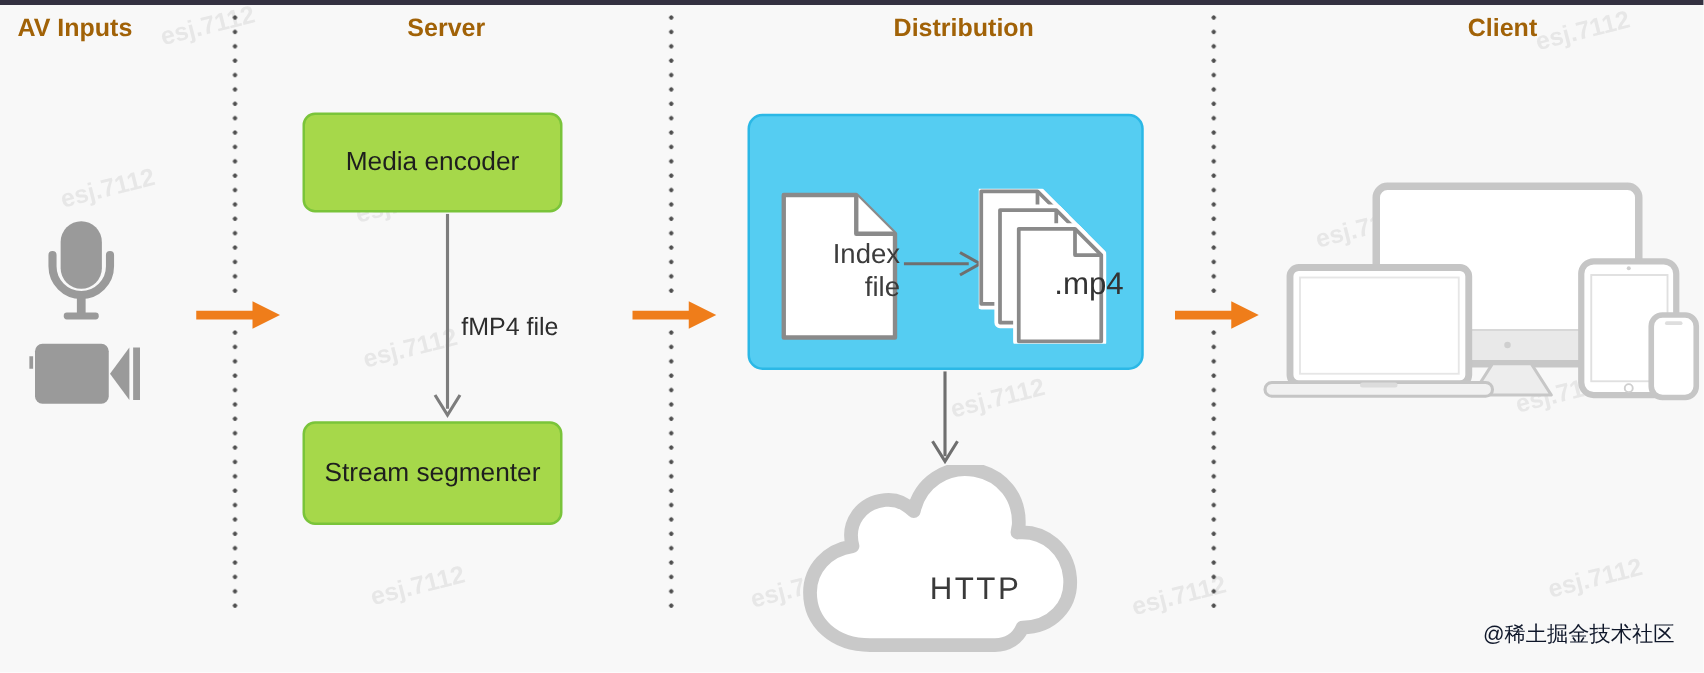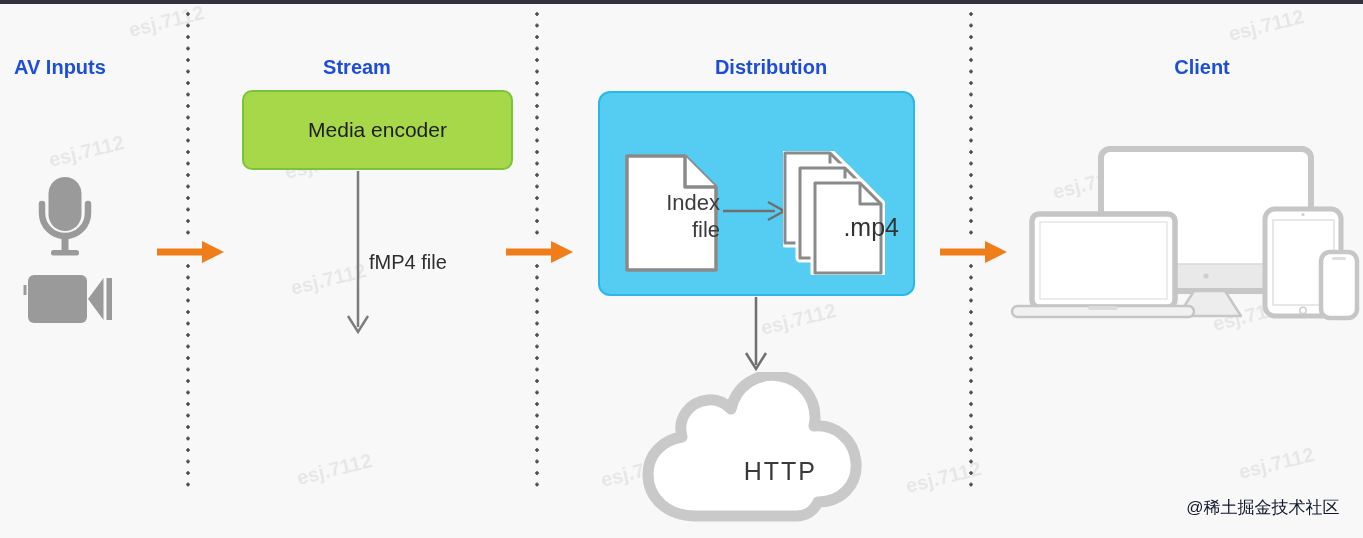--- a/index.html
+++ b/index.html
@@ -2,29 +2,29 @@
 <html><head>
 <meta charset="utf-8">
 <style>
   html,body{margin:0;padding:0;background:#ffffff;}
   .stage{
     position:relative;width:1363px;height:538px;overflow:hidden;
     background:#f8f8f8;
     font-family:"Liberation Sans","DejaVu Sans",sans-serif;
   }
   .topbar{position:absolute;left:0;top:0;width:1363px;height:4px;background:#343141;}
-  .hdr{position:absolute;top:12px;font-size:20px;font-weight:700;color:#1d4ed8;white-space:nowrap;margin-top:44px;}
+  .hdr{position:absolute;top:12px;font-size:20px;font-weight:700;color:#a16207;white-space:nowrap;}
   .hdr.centered{transform:translateX(-50%);}
   .dots{
     position:absolute;width:4px;
     background-image:radial-gradient(circle at 2px 2px,#4f4f4f 1.5px,rgba(0,0,0,0) 1.9px);
     background-size:4px 11.5px;background-repeat:repeat-y;
   }
   .pbox{
-    position:absolute;left:242px;width:271px;box-sizing:border-box;
+    position:absolute;left:242px;width:208px;box-sizing:border-box;
     background:#a6d84a;border:2px solid #7ac43a;border-radius:10px;
     display:flex;align-items:center;justify-content:center;
     font-size:21px;color:#1e1e1e;
   }
   .origin-box{
     position:absolute;left:598px;top:91px;width:317px;height:205px;box-sizing:border-box;
     background:#55cdf2;border:2px solid #2bb8e6;border-radius:12px;
   }
   .origin-title{
     position:absolute;left:598px;top:112px;width:317px;text-align:center;
@@ -62,21 +62,21 @@
   <div class="wm" style="left:296px;top:458px;">esj.7112</div>
   <div class="wm" style="left:600px;top:460px;">esj.7112</div>
   <div class="wm" style="left:760px;top:308px;">esj.7112</div>
   <div class="wm" style="left:905px;top:466px;">esj.7112</div>
   <div class="wm" style="left:1052px;top:172px;">esj.7112</div>
   <div class="wm" style="left:1228px;top:14px;">esj.7112</div>
   <div class="wm" style="left:1212px;top:304px;">esj.7112</div>
   <div class="wm" style="left:1238px;top:452px;">esj.7112</div>
 
   <div class="hdr" style="left:14px;">AV Inputs</div>
-  <div class="hdr centered" style="left:357px;">Stream</div>
+  <div class="hdr centered" style="left:357px;">Server</div>
   <div class="hdr centered" style="left:771px;">Distribution</div>
   <div class="hdr centered" style="left:1202px;">Client</div>
 
   <div class="dots" style="left:186px;top:12px;height:228px;"></div>
   <div class="dots" style="left:186px;top:264px;height:228px;"></div>
   <div class="dots" style="left:535px;top:12px;height:228px;"></div>
   <div class="dots" style="left:535px;top:264px;height:228px;"></div>
   <div class="dots" style="left:969px;top:12px;height:228px;"></div>
   <div class="dots" style="left:969px;top:264px;height:228px;"></div>
 
@@ -112,20 +112,23 @@
     <span>Media encoder</span>
   </div>
 
   <svg class="abs" style="left:344px;top:171px;" width="28" height="164" viewBox="0 0 28 164">
     <line x1="14" y1="0" x2="14" y2="156" stroke="#7d7d7d" stroke-width="2.5"></line>
     <polyline points="4,145 14,161 24,145" stroke="#7d7d7d" stroke-width="2.5" fill="none"></polyline>
   </svg>
 
   <div class="fmp4-label">fMP4 file</div>
 
+  <div class="pbox" style="top:337px;height:83px;">
+    <span>Stream segmenter</span>
+  </div>
 
   <div class="origin-box"></div>
 
   <svg class="abs" style="left:623px;top:152px;" width="97" height="122" viewBox="0 0 97 122">
     <path d="M 4,4 H 62 L 93,35 V 118 H 4 Z" fill="#ffffff" stroke="#8a8a8a" stroke-width="3.5" stroke-linejoin="round"></path>
     <path d="M 62,4 V 35 H 93" fill="#ffffff" stroke="#8a8a8a" stroke-width="3.5" stroke-linejoin="round"></path>
   </svg>
   <div class="doc-label idx-label">
     <div>Index</div>
     <div>file</div>

